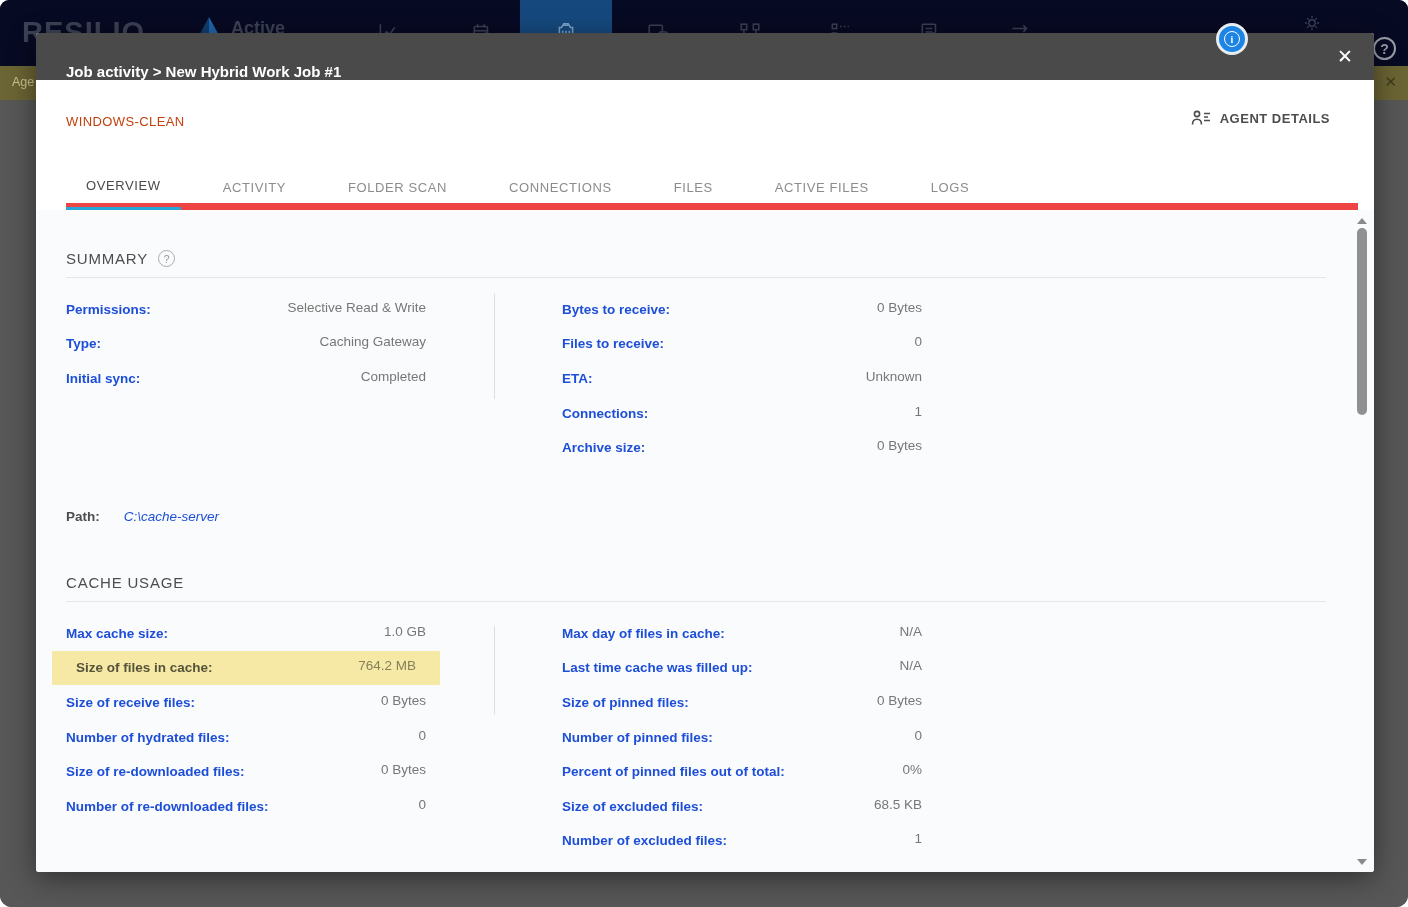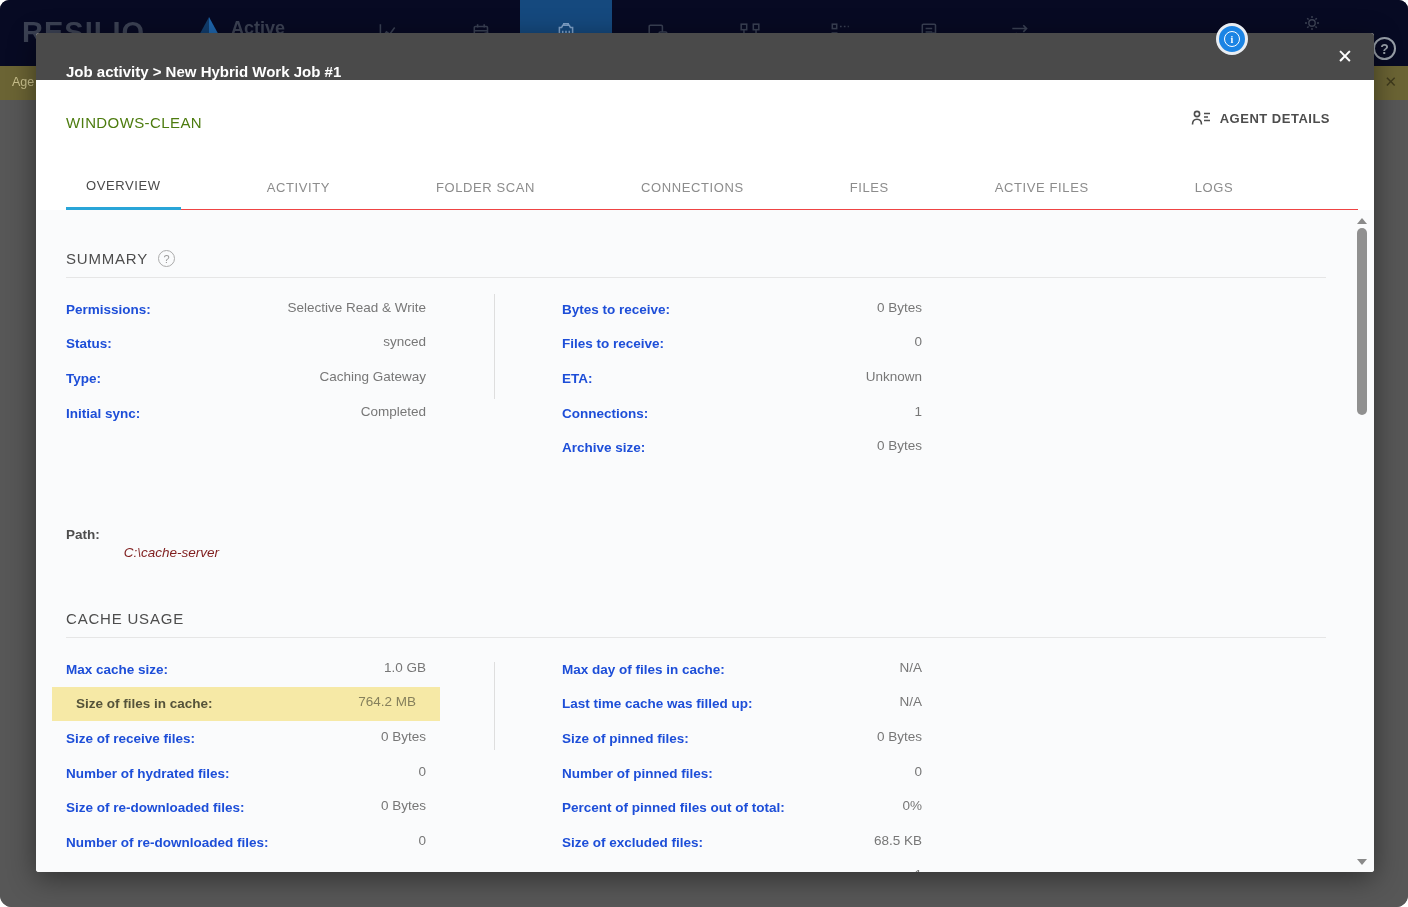--- a/index.html
+++ b/index.html
@@ -30,27 +30,27 @@
 
   
   .modal { position:absolute; left:36px; top:33px; width:1338px; height:839px; z-index:10;
            border-radius:3px; overflow:hidden; box-shadow:0 6px 28px rgba(0,0,0,.45); background:#fff; }
   .modal-header { height:47px; background:#4a4a4a; position:relative; display:flex; align-items:flex-end; }
   .modal-title { color:#ffffff; font-size:15px; font-weight:bold; padding-left:30px; }
   .modal-close { position:absolute; right:16px; top:10px; color:#fff; font-size:19px; cursor:pointer;
                  width:26px; height:26px; display:flex; align-items:center; justify-content:center; }
 
   .modal-topwhite { position:relative; height:130px; background:#fff; padding:34px 30px 0 30px; }
-  .agent-name { font-size:15px; color:#4d7c0f; letter-spacing:.4px; }
+  .agent-name { font-size:13px; color:#c2410c; letter-spacing:.4px; }
   .agent-details-btn { position:absolute; top:30px; right:44px; display:flex; align-items:center; gap:9px;
                        background:none; border:none; cursor:pointer; }
   .agent-details-btn svg { stroke:#4d4d4d; fill:none; stroke-width:1.6; }
   .agent-details-label { font-size:13px; font-weight:bold; color:#4d4d4d; letter-spacing:.5px; }
 
-  .tabs { position:absolute; left:30px; right:16px; bottom:0; height:46px; display:flex; border-bottom:1px solid #ef4444;gap:44px; }
+  .tabs { position:absolute; left:30px; right:16px; bottom:0; height:46px; display:flex; border-bottom:7px solid #ef4444; }
   .tab { font-size:13px; letter-spacing:.6px; color:#8c8c8c; background:none; border:none; cursor:pointer;
          padding:0 20px; margin-right:22px; height:46px; }
   .tab.active { color:#4a4a4a; border-bottom:3px solid #29a5d8; margin-bottom:-1px; }
 
   .modal-content { position:relative; height:662px; background:#fafbfc; padding:40px 48px 0 30px; overflow:hidden; }
   .section-head { display:flex; align-items:center; gap:10px; }
   .section-title { font-size:15px; color:#4d4d4d; letter-spacing:.8px; }
   .help-circle { width:17px; height:17px; border-radius:50%; border:1px solid #ababab; color:#9a9a9a;
                  font-size:11px; display:flex; align-items:center; justify-content:center; }
   .rule { border:none; border-top:1px solid #e6e6e6; margin-top:10px; }
@@ -63,21 +63,21 @@
 
   .stat-row { height:34.6px; display:flex; justify-content:space-between; align-items:center; }
   .stat-row .lbl { font-size:13.5px; font-weight:bold; color:#1d4ed8; }
   .stat-row .val { font-size:13.5px; color:#777777; position:relative; top:-2px; }
   .stat-row.hl { background:#f6e9a6; margin:0 -14px; padding:0 24px; }
   .stat-row.hl .lbl { color:#55533a; }
   .stat-row.hl .val { color:#86805c; }
 
   .path-row { margin-top:44px; display:flex; align-items:center; gap:24px; }
   .path-lbl { font-size:13.5px; font-weight:bold; color:#4d4d4d; }
-  .path-val { font-size:13.5px; font-style:italic; color:#7f1d1d;margin-top:36px; }
+  .path-val { font-size:13.5px; font-style:italic; color:#1d4ed8; }
 
   .cache-head { margin-top:50px; }
 
   
   .sb-track { position:absolute; top:0; right:4px; width:16px; height:100%; }
   .sb-up { position:absolute; top:8px; left:3px; width:0; height:0;
            border-left:5px solid transparent; border-right:5px solid transparent; border-bottom:6px solid #8a8a8a; }
   .sb-thumb { position:absolute; top:18px; left:3px; width:10px; height:187px; border-radius:5px; background:#909090; }
   .sb-down { position:absolute; bottom:7px; left:3px; width:0; height:0;
              border-left:5px solid transparent; border-right:5px solid transparent; border-top:6px solid #8a8a8a; }
@@ -214,24 +214,20 @@
       </div>
       <hr class="rule">
 
       <div class="cols">
         <div class="col" id="summary-left">
             <div class="stat-row">
               <span class="lbl">Permissions:</span>
               <span class="val">Selective Read &amp; Write</span>
             </div>
             <div class="stat-row">
-              <span class="lbl">Status:</span>
-              <span class="val">synced</span>
-            </div>
-            <div class="stat-row">
               <span class="lbl">Type:</span>
               <span class="val">Caching Gateway</span>
             </div>
             <div class="stat-row">
               <span class="lbl">Initial sync:</span>
               <span class="val">Completed</span>
             </div>
           </div>
         <div class="vdiv sum"></div>
         <div class="col" id="summary-right">

